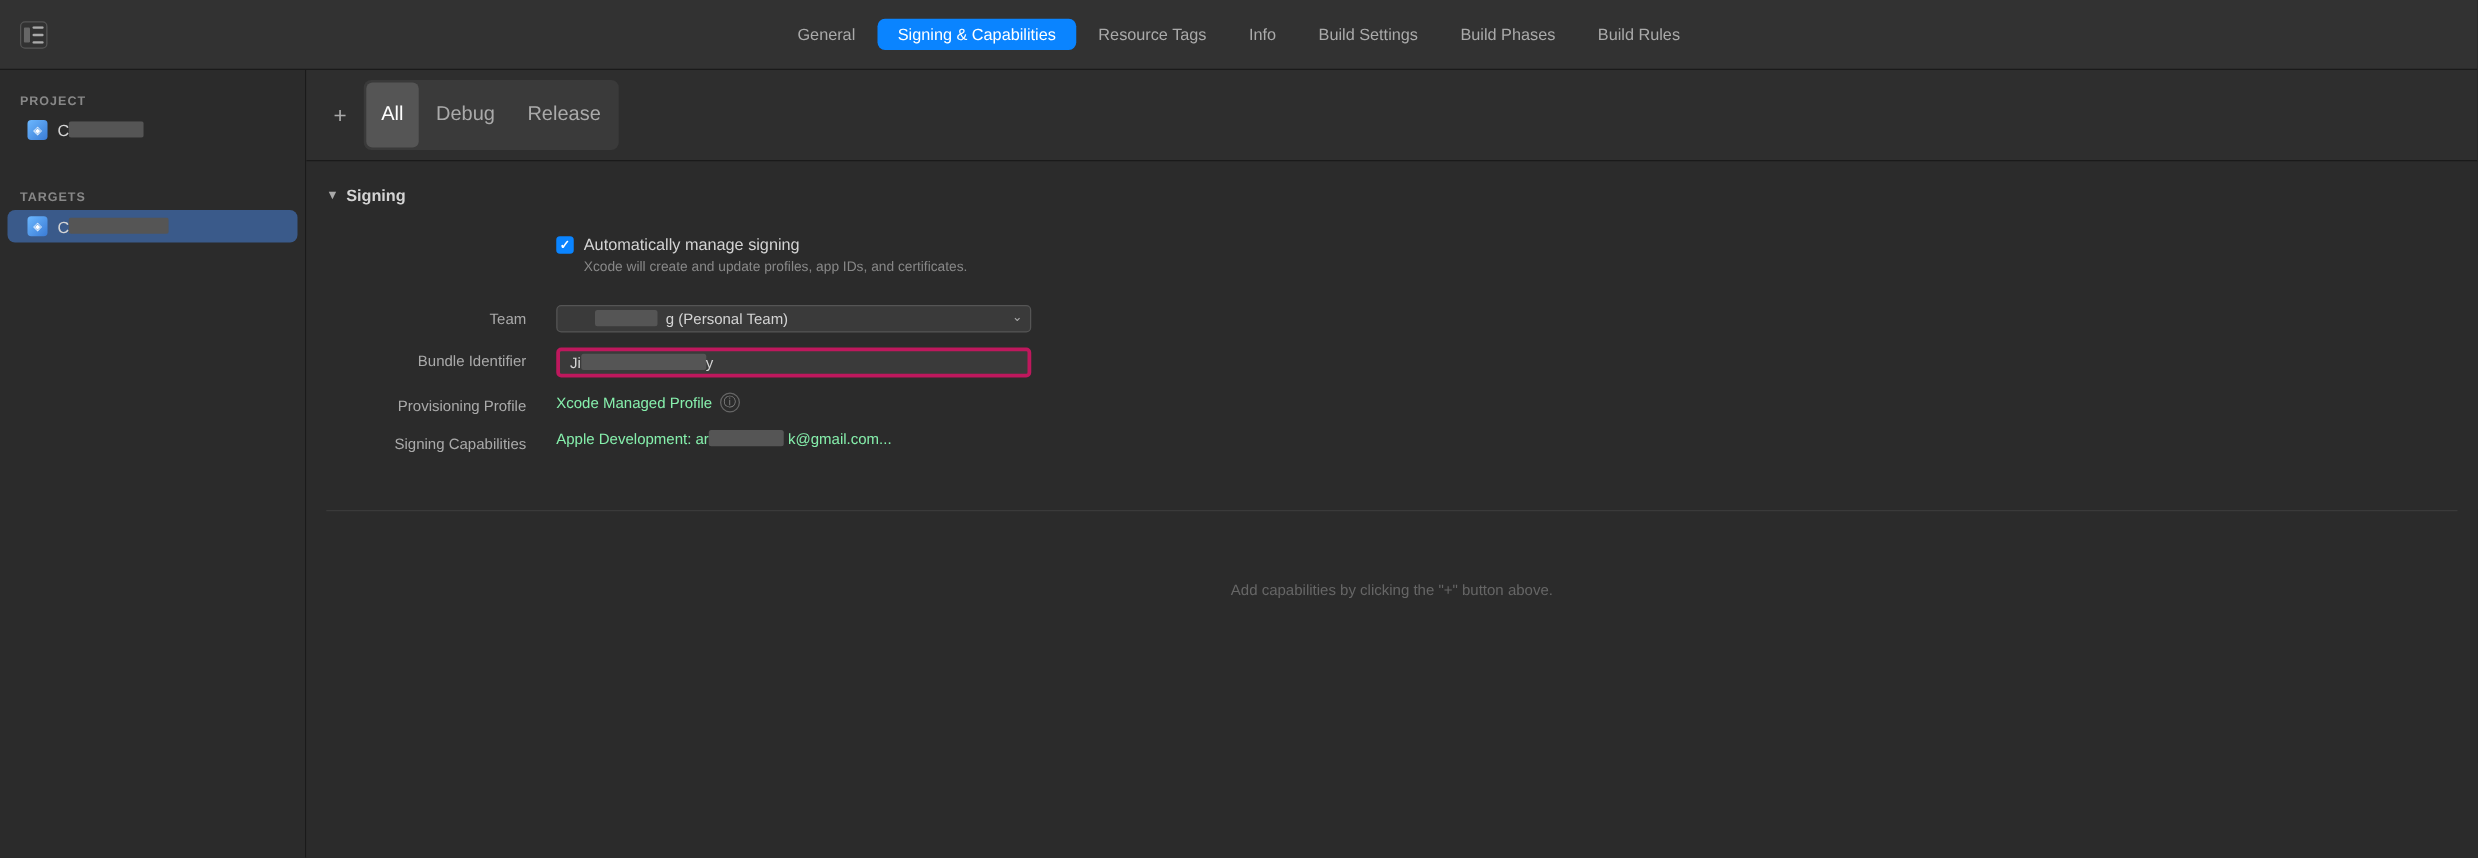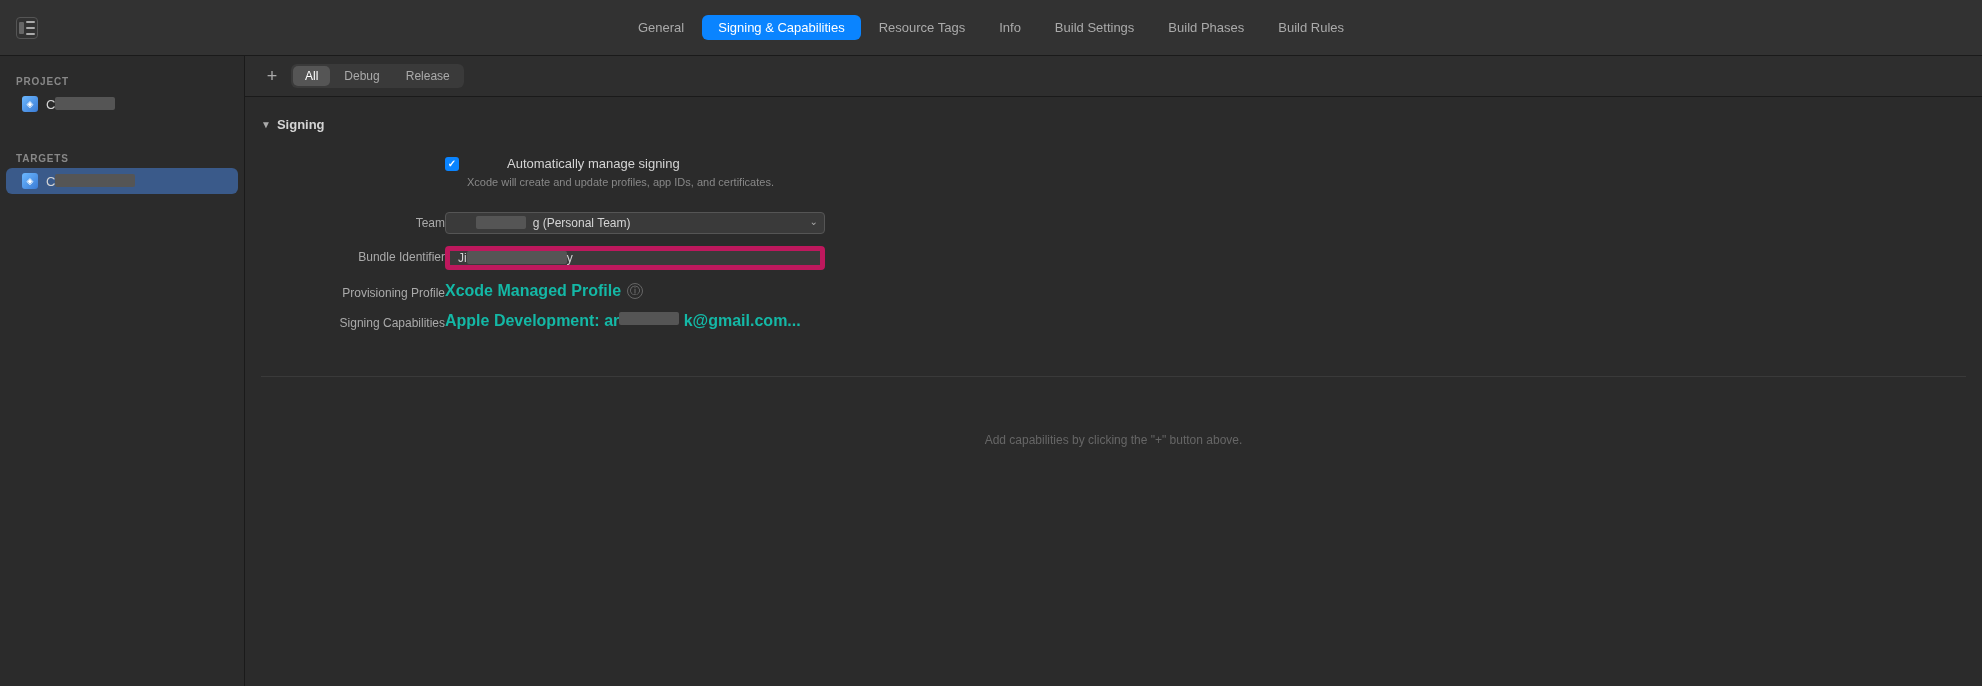--- a/index.html
+++ b/index.html
@@ -160,24 +160,24 @@
 
     .filter-tabs {
       display: flex;
       background: #3a3a3a;
       border-radius: 6px;
       padding: 2px;
       gap: 2px;
     }
 
     .filter-tab {
-      padding: 3px 12px;
+      padding: 17px 12px;
       border-radius: 5px;
       cursor: pointer;
-      font-size: 12px;
+      font-size: 16px;
       color: #aaa;
     }
 
     .filter-tab.active {
       background: #555;
       color: #fff;
     }
 
     
     .content-scroll {
@@ -250,36 +250,35 @@
 
     .checkbox-check {
       color: white;
       font-size: 10px;
       font-weight: 700;
     }
 
     .auto-sign-label {
       color: #d4d4d4;
       font-size: 13px;
-      margin-left: 40px;
     }
 
     .auto-sign-description {
       color: #888;
       font-size: 11px;
       line-height: 1.4;
       padding-left: 22px;
     }
 
     .field-label {
       text-align: right;
       color: #aaa;
       font-size: 12px;
       min-width: 200px;
-      padding-right: 0;
+      padding-right: 24px;
       padding-top: 4px;
       flex-shrink: 0;
     }
 
     .field-value {
       flex: 1;
       display: flex;
       align-items: center;
       gap: 6px;
     }
@@ -301,21 +300,21 @@
 
     .team-select-arrow {
       position: absolute;
       right: 6px;
       color: #aaa;
       font-size: 10px;
     }
 
     .bundle-id-field {
       background: #3a3a3a;
-      border: 5px solid #be185d;
+      border: 3px solid #be185d;
       border-radius: 4px;
       color: #d4d4d4;
       font-size: 12px;
       padding: 3px 8px;
       min-width: 380px;
       height: 24px;
       display: flex;
       align-items: center;
     }
 
@@ -326,23 +325,22 @@
       border: 1px solid #666;
       display: flex;
       align-items: center;
       justify-content: center;
       font-size: 10px;
       color: #888;
       cursor: pointer;
     }
 
     .plain-value {
-      color: #14b8a6;
-      font-size: 16px;
-      font-weight: bold;
+      color: #86efac;
+      font-size: 12px;
     }
 
     
     .divider {
       height: 1px;
       background: #3a3a3a;
       margin: 16px 16px;
     }
 
     

